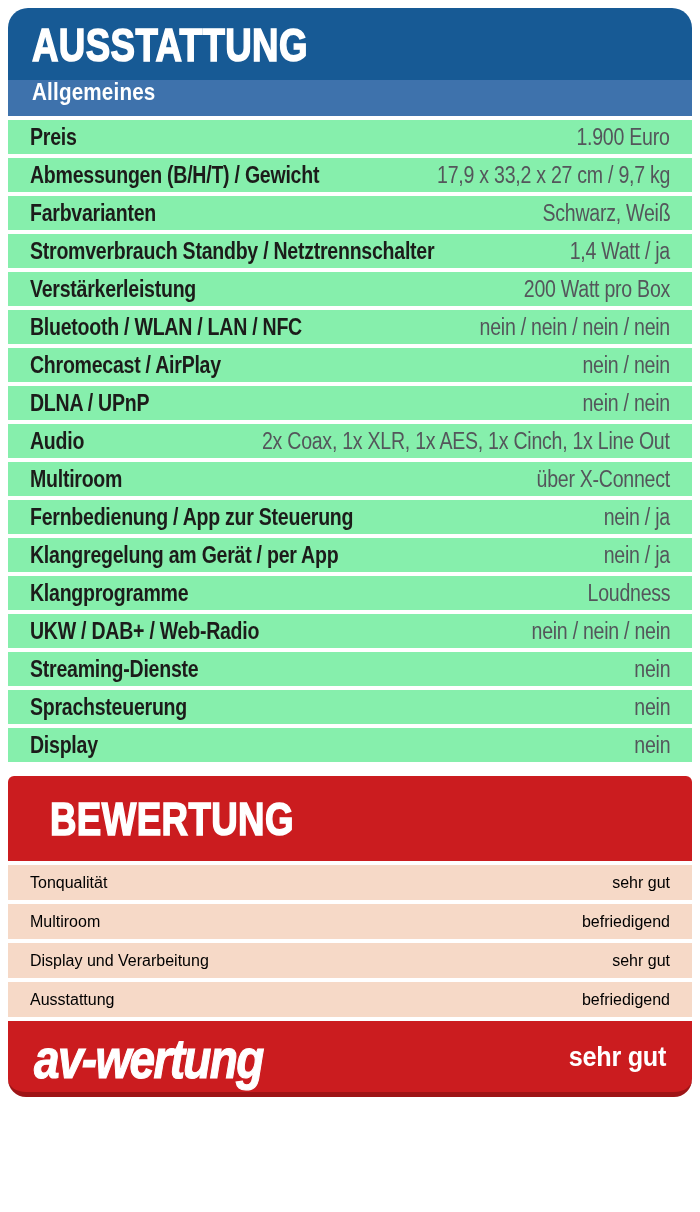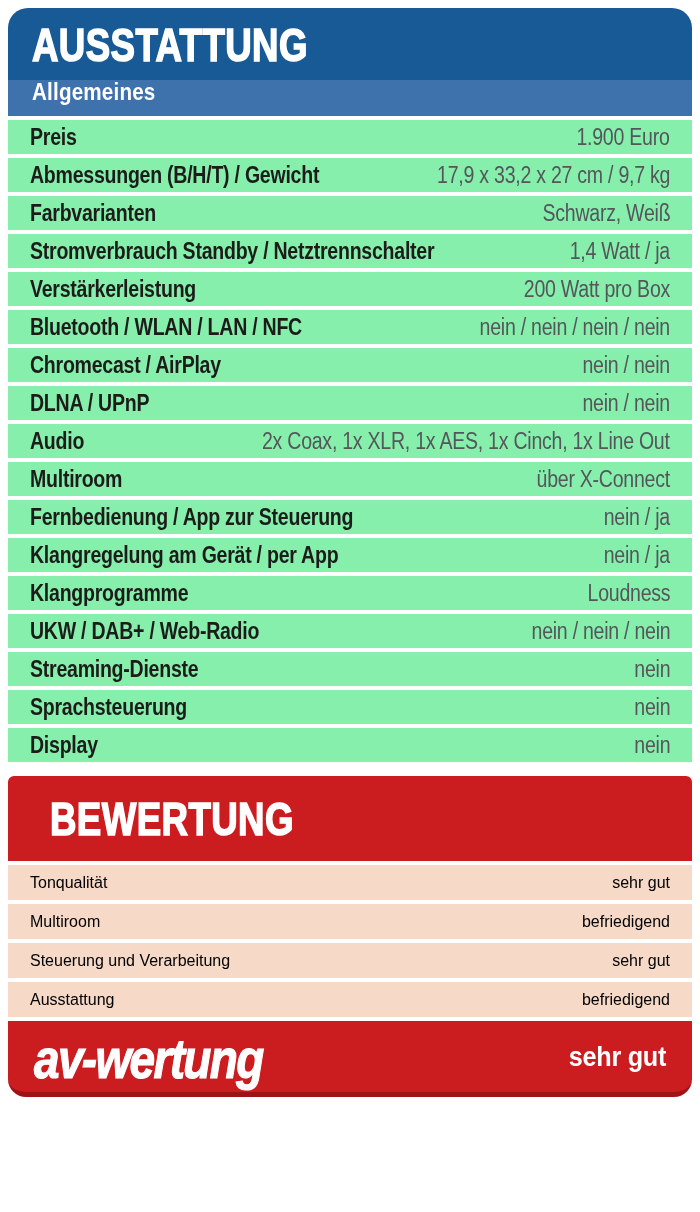--- a/index.html
+++ b/index.html
@@ -179,21 +179,21 @@
 
     <div class="row-salmon">
       <span class="label">Tonqualität</span>
       <span class="value">sehr gut</span>
     </div>
     <div class="row-salmon">
       <span class="label">Multiroom</span>
       <span class="value">befriedigend</span>
     </div>
     <div class="row-salmon">
-      <span class="label">Steuerung und Verarbeitung</span>
+      <span class="label">Display und Verarbeitung</span>
       <span class="value">sehr gut</span>
     </div>
     <div class="row-salmon">
       <span class="label">Ausstattung</span>
       <span class="value">befriedigend</span>
     </div>
 
     <footer class="card-footer-red">
       <span class="brand-logo">av-wertung</span>
       <span class="overall-grade">sehr gut</span>

